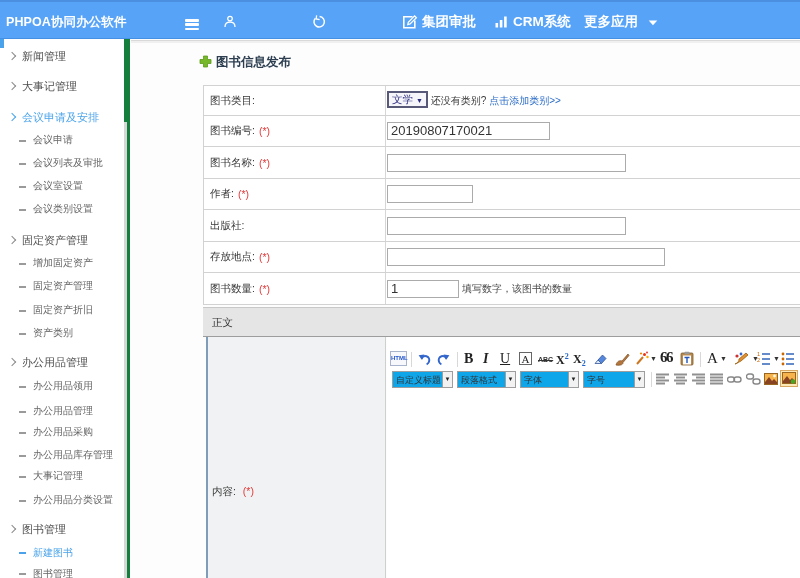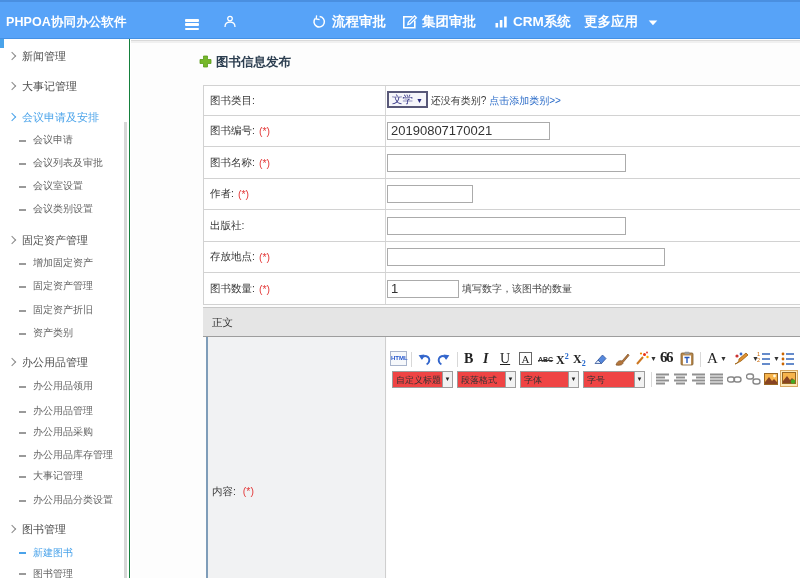--- a/index.html
+++ b/index.html
@@ -11,21 +11,21 @@
 #topbar { position:absolute; left:0; top:0; width:800px; height:39px;
   background:#57a3f8; border-top:2px solid #4a8fe0; border-bottom:1px solid #4490e4; box-sizing:border-box; }
 #logo { position:absolute; left:6px; top:0; height:39px; line-height:40px;
   color:#fff; font-size:12.5px; font-weight:bold; letter-spacing:0.1px;text-align:right; }
 .nav-txt { position:absolute; top:0; height:39px; line-height:40px;
   color:#fff; font-size:13.5px; font-weight:bold; }
 .bar { position:absolute; width:14px; height:2.6px; background:#fff; border-radius:1px; }
 
 
 #sidebar { position:absolute; left:0; top:39px; width:130px; height:539px;
-  background:#fff; border-right:1px solid #15803d; }
+  background:#fff; border-right:6px solid #15803d; }
 .m1 { position:absolute; left:22px; height:22px; line-height:22px;
   font-size:11px; color:#4f4f4f; white-space:nowrap; }
 .m2 { position:absolute; left:33px; height:22px; line-height:22px;
   font-size:10px; color:#666; white-space:nowrap; }
 .chev { position:absolute; width:6px; height:6px;
   border-top:1.6px solid #8a8a8a; border-right:1.6px solid #8a8a8a;
   transform:rotate(45deg); }
 .dash { position:absolute; width:7px; height:1.6px; background:#9a9a9a; }
 .blue { color:#4aa3ea !important; }
 .bluebg { background:#4aa3ea !important; border-color:#4aa3ea !important; }
@@ -44,21 +44,21 @@
   border-right:1px solid #d6d6d6; font-size:10.5px; color:#3a3a3a;
   padding-left:6px; display:flex; align-items:center; }
 .ffield { position:absolute; left:183px; top:0; bottom:0; right:0;
   display:flex; align-items:center; font-size:10px; color:#4a4a4a; }
 .star { color:#e33b3b; margin-left:4px; font-size:10.5px; }
 .inp { border:1px solid #ababab; height:18px; background:#fff;
   font-size:13px; color:#333; padding:0 3px; line-height:16px;
   font-family:"Liberation Sans", sans-serif; display:inline-block; }
 
 
-.sel { position:absolute; height:17px; border:1px solid #9e9e9e; background:#ef4444;
+.sel { position:absolute; height:17px; border:1px solid #9e9e9e; background:#0ea5e9;
   font-size:9px; color:#333; }
 .sel .txt { position:absolute; left:3px; top:0; line-height:16px; white-space:nowrap; }
 .sel .arr { position:absolute; right:0; top:0; bottom:0; width:10px;
   border-left:1px solid #9e9e9e; background:#f2f2f2; text-align:center;
   font-size:6px; line-height:15px; color:#222; }
 .tsep { position:absolute; top:352px; width:1px; height:15px; background:#d8d8d8; }
 </style>
 </head>
 <body>
 
@@ -71,21 +71,20 @@
 
   <svg class="abs" style="left:224px;top:13px" width="12" height="13" viewBox="0 0 12 13">
     <circle cx="6" cy="3.6" r="2.3" fill="none" stroke="#fff" stroke-width="1.3"></circle>
     <path d="M1 12 C1 8.6 3.2 7.2 6 7.2 C8.8 7.2 11 8.6 11 12" fill="none" stroke="#fff" stroke-width="1.3"></path>
   </svg>
 
   <svg class="abs" style="left:312px;top:13px" width="14" height="14" viewBox="0 0 14 14">
     <path d="M3.4 3.2 A5.2 5.2 0 1 0 7.6 1.6" fill="none" stroke="#fff" stroke-width="1.5"></path>
     <path d="M4.6 0.4 L4.2 3.9 L7.6 4.6" fill="none" stroke="#fff" stroke-width="1.3"></path>
   </svg>
-  <div class="nav-txt" style="left:332px;">流程审批</div>
 
   <svg class="abs" style="left:402px;top:12px" width="16" height="16" viewBox="0 0 16 16">
     <path d="M10.5 2.8 L1.8 2.8 L1.8 13.8 L12.8 13.8 L12.8 6.5" fill="none" stroke="#fff" stroke-width="1.6"></path>
     <path d="M5.8 10.6 L6.3 8.2 L12.6 1.9 L14.4 3.7 L8.1 10 Z M12.6 1.9 L14.4 3.7" fill="none" stroke="#fff" stroke-width="1.3"></path>
   </svg>
   <div class="nav-txt" style="left:422px;">集团审批</div>
 
   <svg class="abs" style="left:495px;top:13px" width="13" height="13" viewBox="0 0 13 13">
     <rect x="0.5" y="8" width="2.6" height="4.5" fill="#fff"></rect>
     <rect x="4.8" y="5" width="2.6" height="7.5" fill="#fff"></rect>

